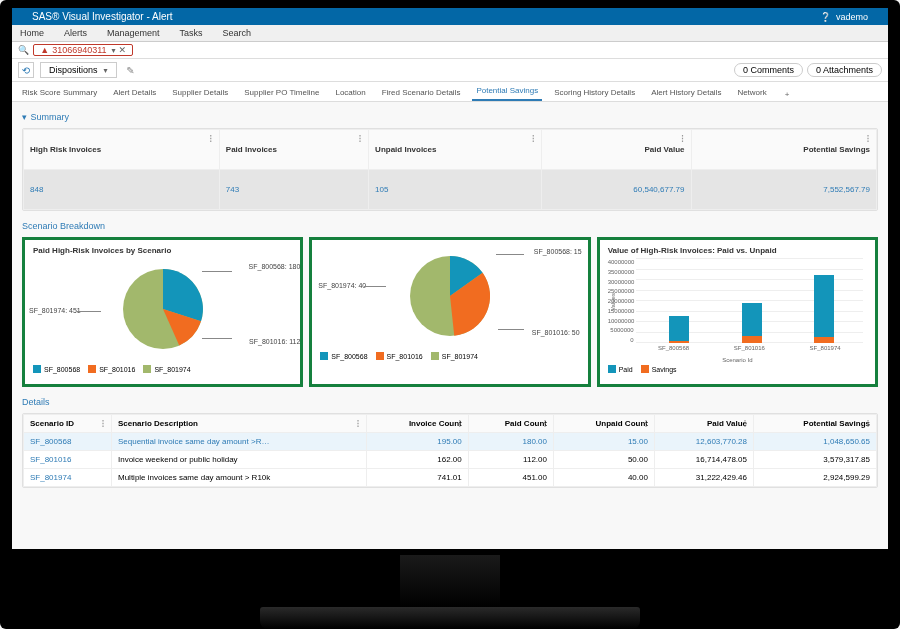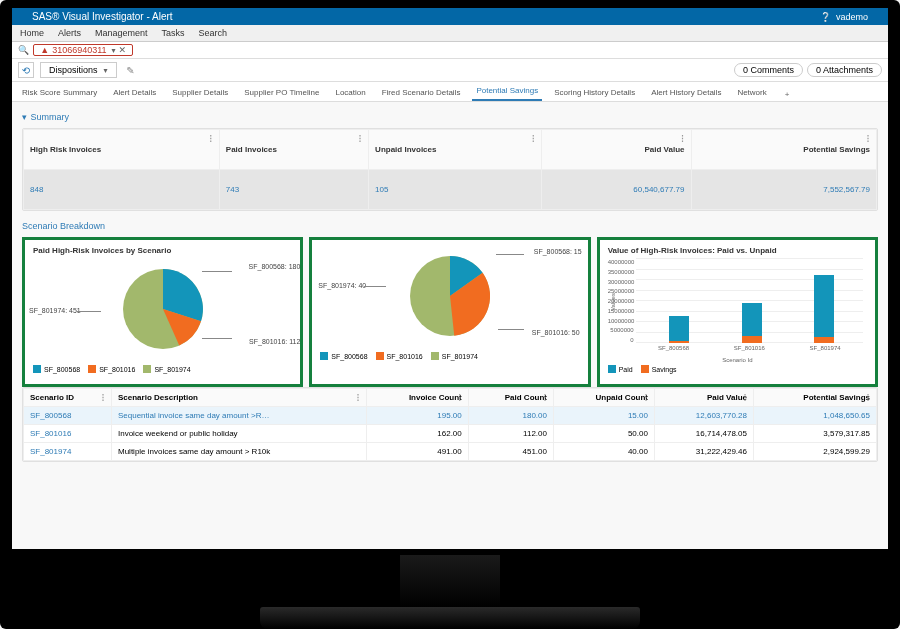--- a/index.html
+++ b/index.html
@@ -6,21 +6,21 @@
   body { font-family: Arial, sans-serif; font-size: 9px; background: #f5f5f5; }
   .monitor { width: 900px; height: 629px; background: #000; border-radius: 6px; padding: 8px 12px 80px 12px; position: relative; }
   .screen { width: 100%; height: 100%; background: #f8f8f8; overflow: hidden; display: flex; flex-direction: column; }
   .stand { position: absolute; bottom: 0; left: 50%; transform: translateX(-50%); }
   .stand-neck { width: 100px; height: 52px; background: linear-gradient(#1a1a1a,#000); margin: 0 auto; }
   .stand-base { width: 380px; height: 22px; background: linear-gradient(#2a2a2a,#000); border-radius: 3px 3px 8px 8px; margin: 0 auto; }
   
   .titlebar { background: #0367a6; color: #fff; padding: 3px 20px; display: flex; align-items: center; justify-content: space-between; font-size: 10px; }
   .titlebar-right { display: flex; align-items: center; gap: 4px; font-size: 9px; }
   
-  .menubar { background: #f0f0f0; border-bottom: 1px solid #ccc; padding: 2px 6px; display: flex; gap: 10px; font-size: 9px; color: #333; }
+  .menubar { background: #f0f0f0; border-bottom: 1px solid #ccc; padding: 2px 6px; display: flex; gap: 16px; font-size: 9px; color: #333; }
   .menubar span { cursor: pointer; padding: 1px 2px; }
   
   .crumbbar { background: #fff; border-bottom: 1px solid #ddd; padding: 2px 6px; display: flex; align-items: center; gap: 4px; font-size: 9px; }
   .crumb-icon { color: #2e7bb5; }
   .crumb-badge { background: #fff; border: 1px solid #c0392b; color: #c0392b; padding: 0 6px; border-radius: 2px; display: inline-flex; align-items: center; gap: 3px; }
   .crumb-x { cursor: pointer; color: #666; }
   
   .toolbar { background: #fff; border-bottom: 1px solid #ddd; padding: 3px 6px; display: flex; align-items: center; justify-content: space-between; }
   .toolbar-left { display: flex; align-items: center; gap: 6px; }
   .icon-btn { width: 16px; height: 16px; border: 1px solid #ccc; background: #fff; display: inline-flex; align-items: center; justify-content: center; color: #2e7bb5; cursor: pointer; font-size: 10px; }
@@ -291,20 +291,23 @@
                 <span>Paid</span>
               </span>
             <span>
                 <i class="swatch c1"></i>
                 <span>Savings</span>
               </span>
           </div>
         </div>
       </div>
 
+      <div class="section-title" style="margin-top:10px">
+        <span>Details</span>
+      </div>
       <div class="panel">
         <table class="det-table">
           <thead>
               <tr>
             <th><span>Scenario ID</span><span class="col-menu">⋮</span></th>
             <th><span>Scenario Description</span><span class="col-menu">⋮</span></th>
             <th class="num"><span>Invoice Count</span><span class="col-menu">⋮</span></th>
             <th class="num"><span>Paid Count</span><span class="col-menu">⋮</span></th>
             <th class="num"><span>Unpaid Count</span><span class="col-menu">⋮</span></th>
             <th class="num"><span>Paid Value</span><span class="col-menu">⋮</span></th>
@@ -326,21 +329,21 @@
                 <td>Invoice weekend or public holiday</td>
               <td class="num">162.00</td>
                 <td class="num">112.00</td>
               <td class="num">50.00</td>
                 <td class="num">16,714,478.05</td>
               <td class="num">3,579,317.85</td>
             </tr>
             <tr>
               <td>SF_801974</td>
                 <td>Multiple invoices same day amount &gt; R10k</td>
-              <td class="num">491.00</td>
+              <td class="num">741.01</td>
                 <td class="num">451.00</td>
               <td class="num">40.00</td>
                 <td class="num">31,222,429.46</td>
               <td class="num">2,924,599.29</td>
             </tr>
           </tbody>
         </table>
       </div>
     </div>
   </div>

